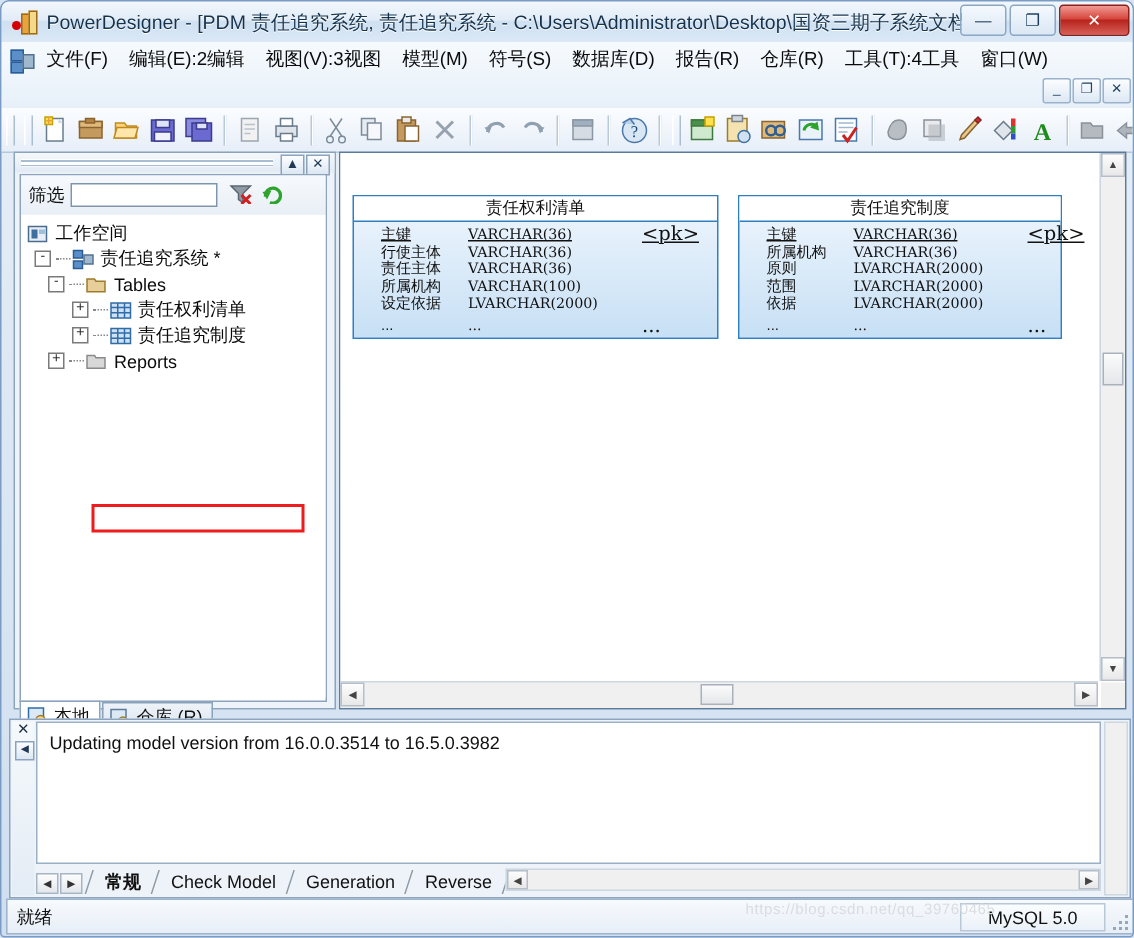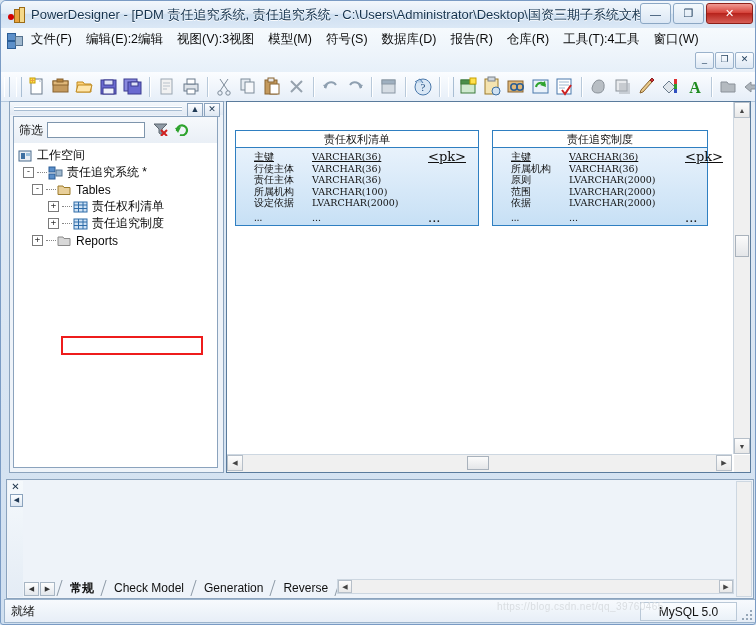--- a/index.html
+++ b/index.html
@@ -575,20 +575,40 @@
                   <path d="M1 3 h5 l1 1.5 h6 v7 h-12 z" fill="#d8d8d8" stroke="#8a8a8a"></path>
                 </svg>
             </span>
             <span class="tlabel">Reports</span>
           </div>
 
           <div class="redbox"></div>
         </div>
       </div>
 
+      <div class="tp-tabs">
+        <div class="tptab active">
+          <span style="margin-right:4px;display:inline-flex">
+            <svg width="14" height="13">
+                <rect x="1" y="1" width="10" height="8" fill="#dbe9f7" stroke="#2f6ca8"></rect>
+                <circle cx="9" cy="9" r="3" fill="#ffd37a" stroke="#9c7b2a"></circle>
+              </svg>
+          </span>
+          <span>本地</span>
+        </div>
+        <div class="tptab idle">
+          <span style="margin-right:4px;display:inline-flex">
+            <svg width="14" height="13">
+                <rect x="1" y="1" width="10" height="8" fill="#dbe9f7" stroke="#5b7b99"></rect>
+                <circle cx="9" cy="9" r="3" fill="#ffd37a" stroke="#9c7b2a"></circle>
+              </svg>
+          </span>
+          <span>仓库 (R)</span>
+        </div>
+      </div>
     </div>
 
     <div class="canvaswrap">
       <div class="canvas">
 
         <div class="entity" style="left:8px;top:28px;width:242px;height:94px;">
           <div class="ent-title">责任权利清单</div>
           <div class="ent-body">
             <div class="ent-row">
               <span class="c-name u">主键</span>
@@ -675,20 +695,21 @@
     </div>
   </div>
 
   <div class="outpanel">
     <div class="out-frame">
       <div class="out-closecol">
         <div style="position:absolute;left:2px;top:1px;width:11px;height:11px;font-size:10px;line-height:10px;text-align:center;color:#1c3249;font-weight:bold">✕</div>
         <div class="out-up">◀</div>
       </div>
 
+      <div class="out-text">Updating model version from 16.0.0.3514 to 16.5.0.3982</div>
 
       <div class="out-tabs">
         <div class="otnav">◀</div>
         <div class="otnav">▶</div>
         <div class="tabsep"></div>
         <div class="otab active">常规</div>
         <div class="tabsep"></div>
         <div class="otab">Check Model</div>
         <div class="tabsep"></div>
         <div class="otab">Generation</div>

